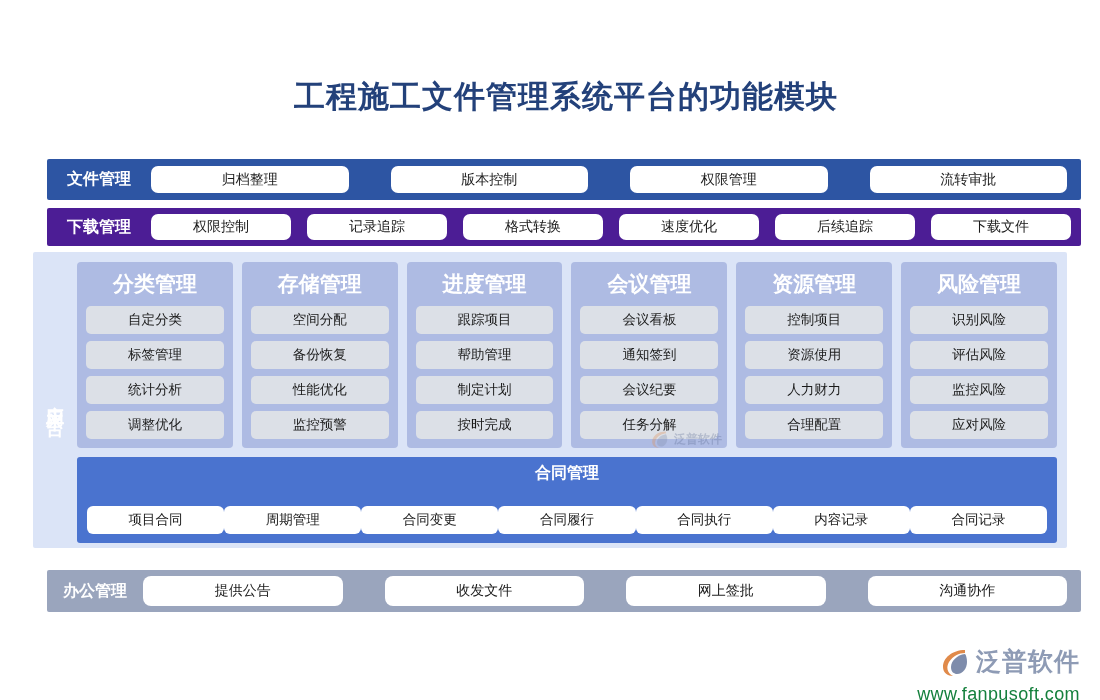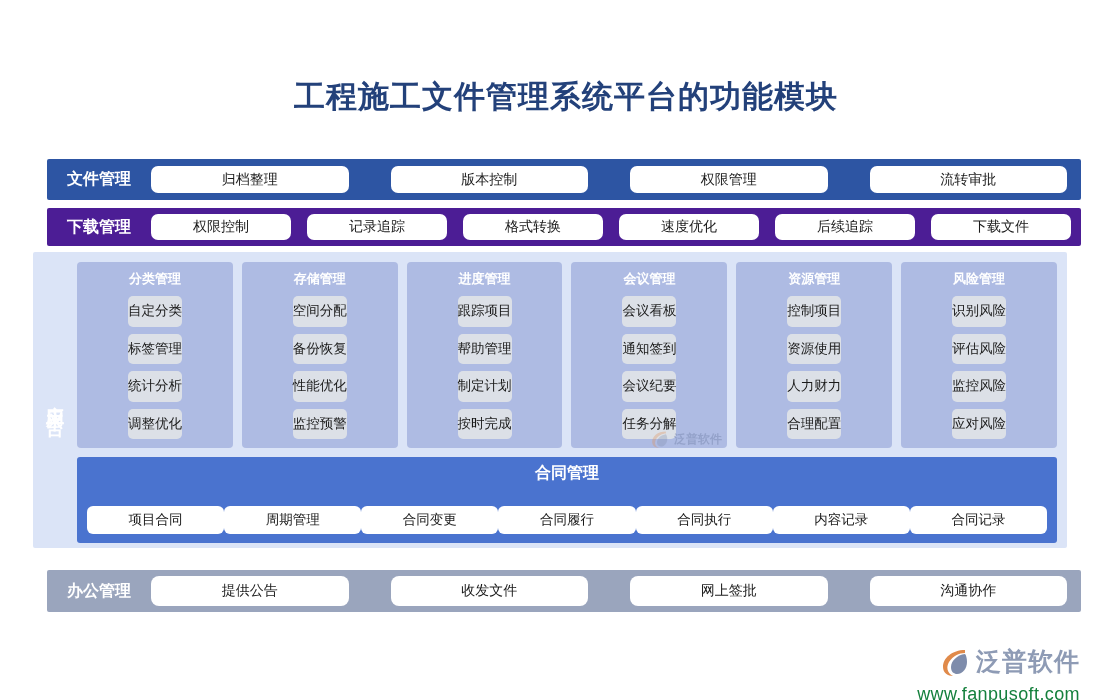--- a/index.html
+++ b/index.html
@@ -140,32 +140,31 @@
     background: #aebbe3;
     border-radius: 4px;
     padding: 8px 9px 9px 9px;
     display: flex;
     flex-direction: column;
   }
 
   .column-title {
     color: #ffffff;
     font-weight: bold;
-    font-size: 13px;
+    font-size: 21px;
     text-align: center;
     margin-bottom: 8px;
     white-space: nowrap;
   }
 
   .column-items {
     flex: 1 1 auto;
     display: flex;
     flex-direction: column;
     gap: 7px;
-    align-items: center;
   }
 
   .chip {
     flex: 1 1 0;
     background: #dce0e7;
     border-radius: 5px;
     color: #1a1a1a;
     font-size: 13.5px;
     display: flex;
     align-items: center;
@@ -205,21 +204,21 @@
     border-radius: 6px;
     font-size: 13.5px;
   }
 
   
   #row-office {
     top: 570px;
     height: 42px;
     background: #9aa5bd;
   }
-  #row-office .band-label { width: 104px; font-size: 16px; }
+  #row-office .band-label { width: 96px; font-size: 16px; }
   #row-office .band-items { gap: 42px; padding-right: 14px; }
   #row-office .pill { height: 30px; flex: 1 1 0; border-radius: 8px; }
 
   
   #watermark {
     position: absolute;
     left: 648px;
     top: 424px;
     width: 110px;
     height: 30px;

